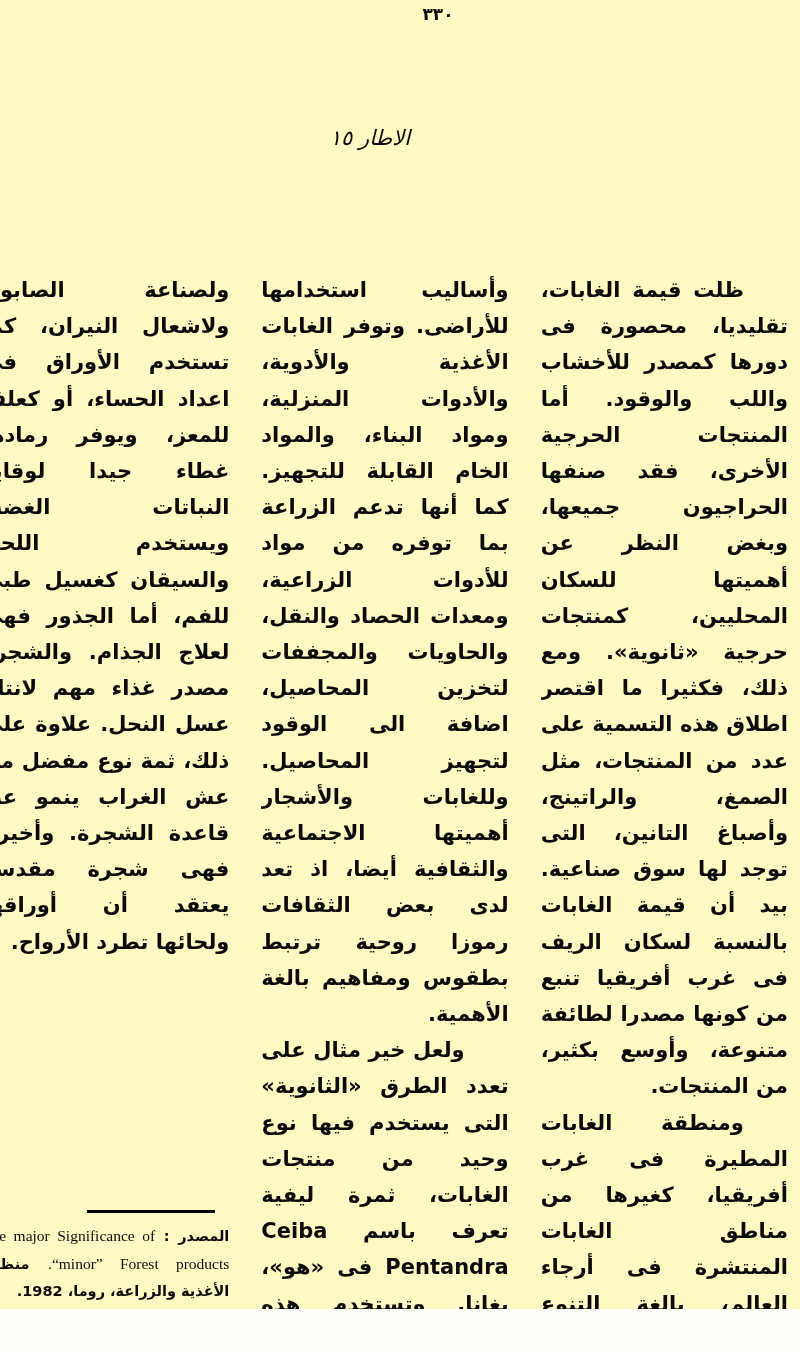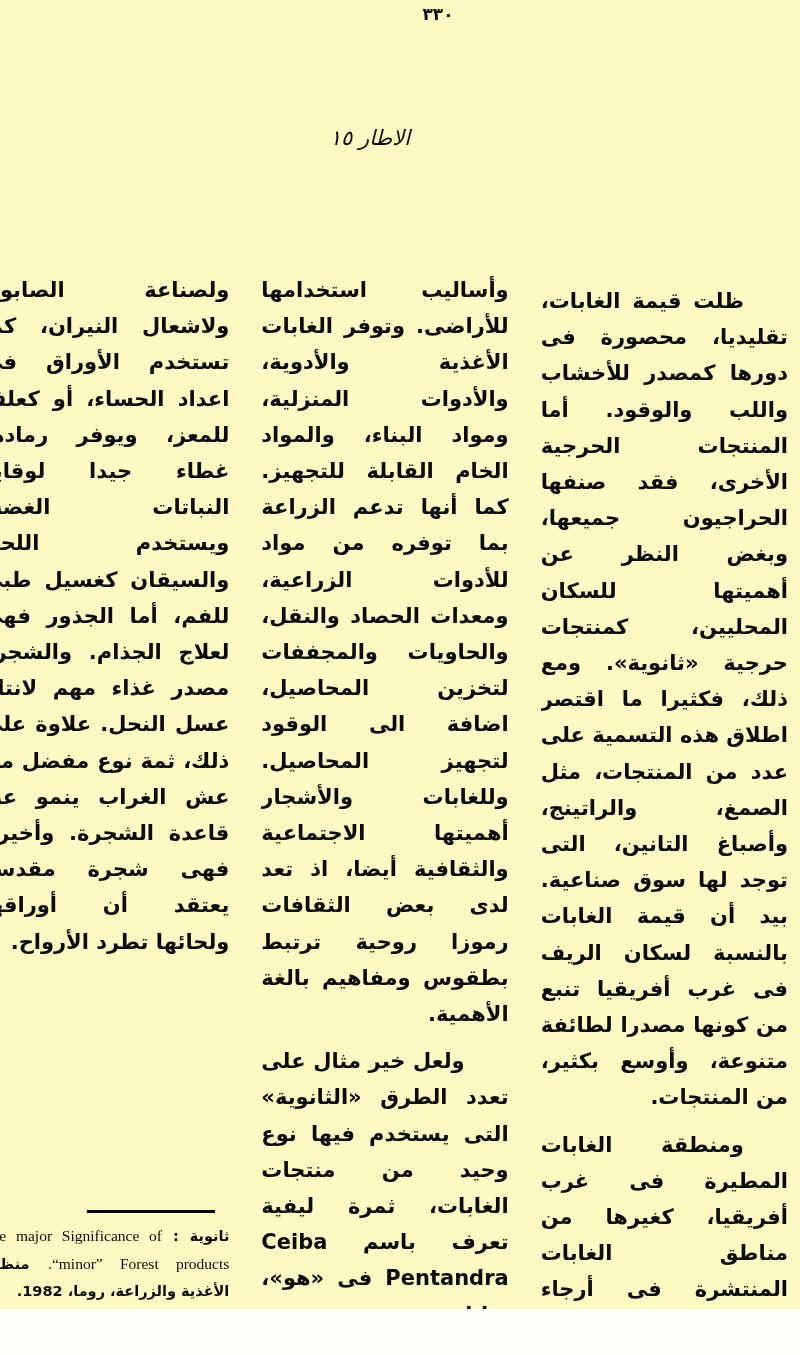--- a/index.html
+++ b/index.html
@@ -57,21 +57,21 @@
   .col {
     flex: 1 1 0;
     direction: rtl;
     text-align: justify;
     font-size: 21px;
     font-weight: bold;
     line-height: 36.2px;
     overflow: hidden;
   }
   .col p { margin: 0; }
-  .col p.indent { text-indent: 2.1em; margin-top: 11px; }
+  .col p.indent { text-indent: 2.1em; }
   .col-left {
     display: flex;
     flex-direction: column;
   }
   .footnote {
     margin-top: auto;
     padding-bottom: 4px;
   }
   .fn-rule {
     width: 128px;
@@ -117,19 +117,19 @@
     <div class="col">
       <p>وأساليب استخدامها للأراضى. وتوفر الغابات الأغذية والأدوية، والأدوات المنزلية، ومواد البناء، والمواد الخام القابلة للتجهيز. كما أنها تدعم الزراعة بما توفره من مواد للأدوات الزراعية، ومعدات الحصاد والنقل، والحاويات والمجففات لتخزين المحاصيل، اضافة الى الوقود لتجهيز المحاصيل. وللغابات والأشجار أهميتها الاجتماعية والثقافية أيضا، اذ تعد لدى بعض الثقافات رموزا روحية ترتبط بطقوس ومفاهيم بالغة الأهمية.</p>
       <p class="indent">ولعل خير مثال على تعدد الطرق «الثانوية» التى يستخدم فيها نوع وحيد من منتجات الغابات، ثمرة ليفية تعرف باسم Ceiba Pentandra فى «هو»، بغانا. وتستخدم هذه الثمرة فى صناعة الأدوية، والوسائد، وكمنتج تجارى لسد الثقوب فى القوارب، ويوصى بزيت بذورها كعلاج للروماتزم،</p>
     </div>
 
     <div class="col col-left">
       <p>ولصناعة الصابون ولاشعال النيران، كما تستخدم الأوراق فى اعداد الحساء، أو كعلف للمعز، ويوفر رمادها غطاء جيدا لوقاية النباتات الغضة، ويستخدم اللحاء والسيقان كغسيل طبى للفم، أما الجذور فهى لعلاج الجذام. والشجرة مصدر غذاء مهم لانتاج عسل النحل. علاوة على ذلك، ثمة نوع مفضل من عش الغراب ينمو عند قاعدة الشجرة. وأخيرا، فهى شجرة مقدسة يعتقد أن أوراقها ولحائها تطرد الأرواح.</p>
 
       <div class="footnote">
         <div class="fn-rule"></div>
-        <p class="fn-text"><span>ثانوية :</span> <span class="fn-en">The major Significance of “minor” Forest products.</span> <span>منظمة الأغذية والزراعة، روما، 1982.</span></p>
+        <p class="fn-text"><span>المصدر :</span> <span class="fn-en">The major Significance of “minor” Forest products.</span> <span>منظمة الأغذية والزراعة، روما، 1982.</span></p>
       </div>
     </div>
 
   </div>
 
 </div>
 
 </body></html>

